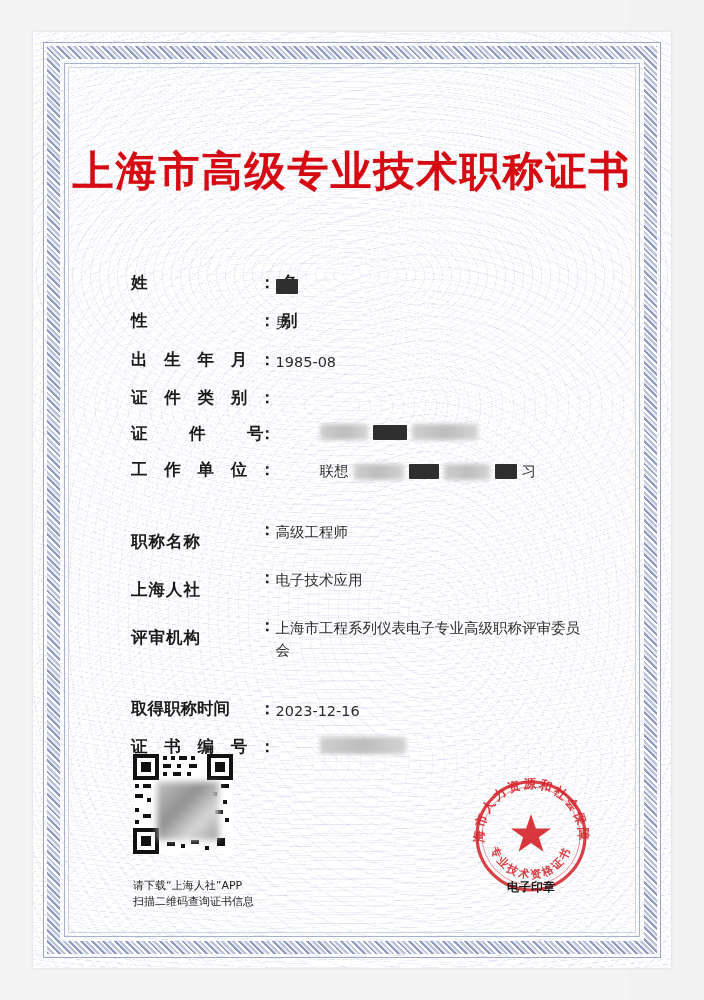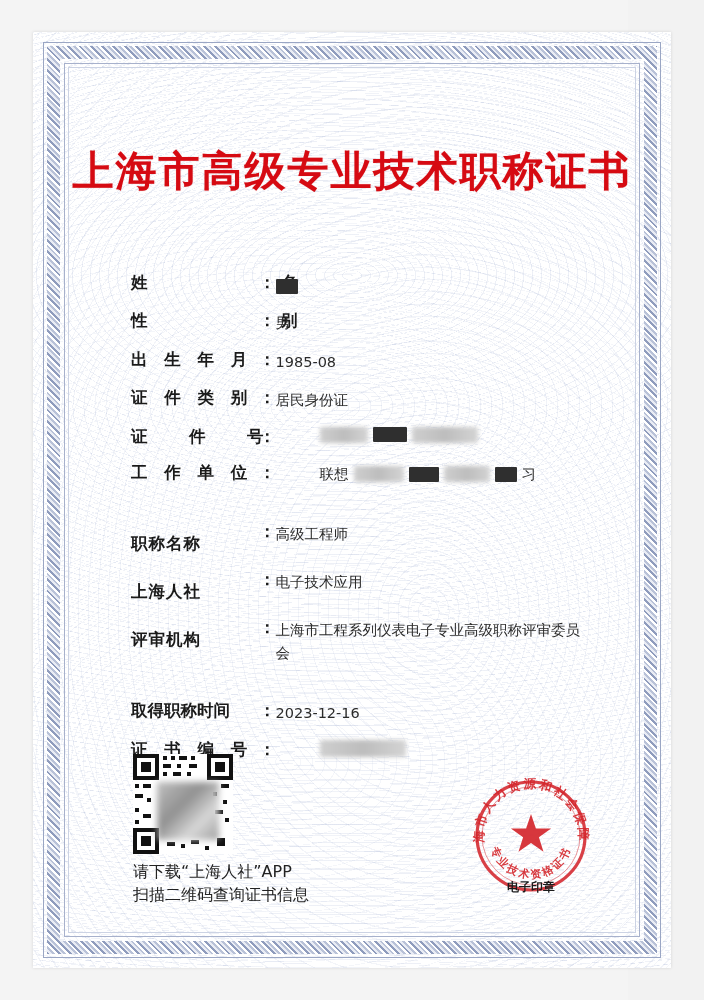--- a/index.html
+++ b/index.html
@@ -190,23 +190,23 @@
   .qr-cell { position: absolute; background: #111; }
   .qr-blur-patch {
     position: absolute;
     left: 24px; top: 28px;
     width: 62px; height: 58px;
     background: linear-gradient(135deg,#bdbdbd 0%,#8c8c8c 40%,#d6d6d6 70%,#9a9a9a 100%);
     filter: blur(3px);
     opacity: .95;
   }
   .qr-caption {
-    margin-top: 6px;
-    font-family: "DejaVu Sans", "Liberation Sans", sans-serif;
-    font-size: 16px;
+    margin-top: 24px;
+    font-family: "DejaVu Sans", "Liberation Sans", sans-serif;
+    font-size: 11px;
     color: #222;
     line-height: 1.45;
     white-space: nowrap;
     text-align: right;
   }
 
   
   .seal {
     position: absolute;
     left: 432px;
@@ -258,21 +258,20 @@
 
       <div class="field-row">
         <div class="field-label label-sp3">出 生 年 月</div>
         <div class="field-colon">：</div>
         <div class="field-value">1985-08</div>
       </div>
 
       <div class="field-row">
         <div class="field-label label-sp3">证 件 类 别</div>
         <div class="field-colon">：</div>
-        <div class="field-value">居民身份证</div>
       </div>
 
       <div class="field-row">
         <div class="field-label label-sp4">证　件　号</div>
         <div class="field-colon">：</div>
         <div class="field-value redact-row">
           <span class="redact-blur" style="width:48px;"></span>
           <span class="redact" style="width:34px;"></span>
           <span class="redact-blur" style="width:66px;"></span>
         </div>

